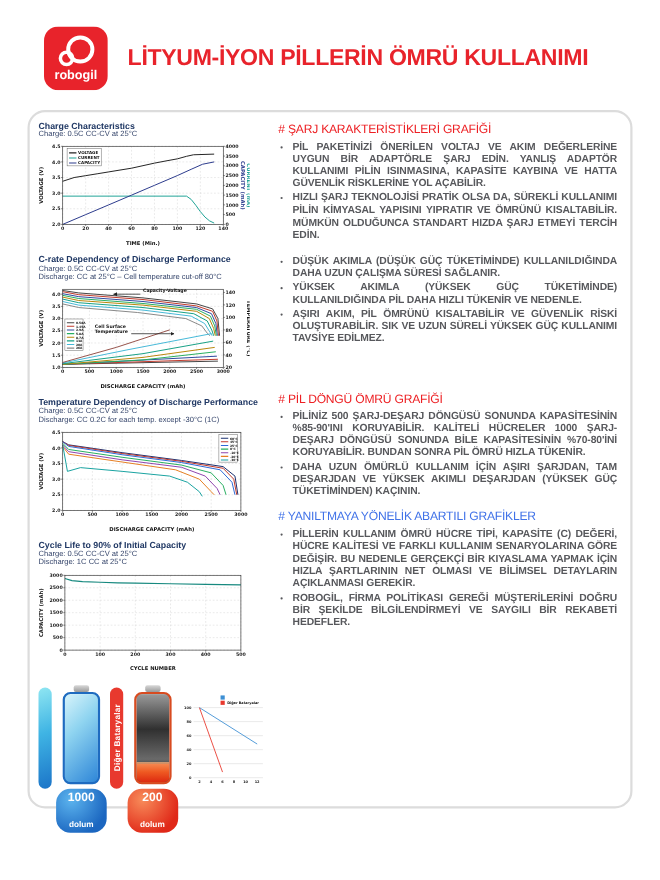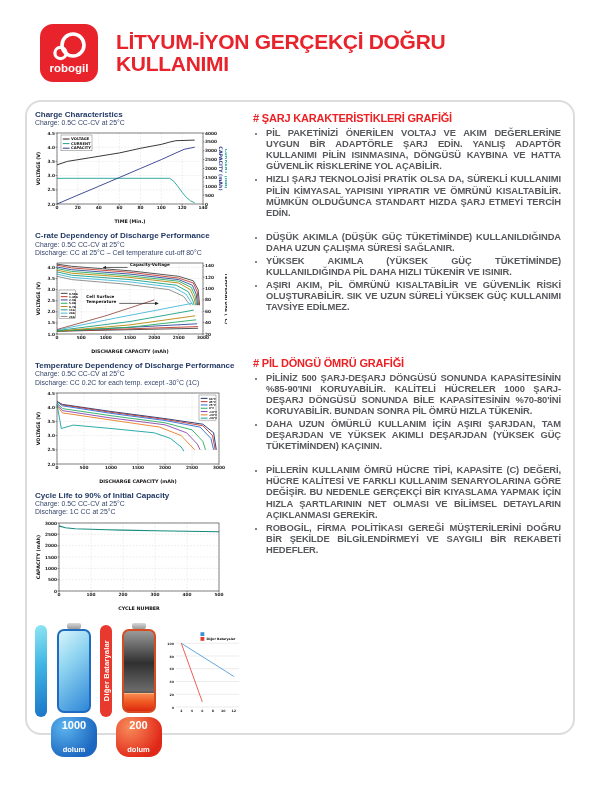--- a/index.html
+++ b/index.html
@@ -17,21 +17,21 @@
   .left-col{width:208px;flex:0 0 auto;display:flex;flex-direction:column;}
   .right-col{flex:1;padding:2px 2px 0 10px;min-width:0;}
   
   .chart-block{margin-bottom:7px;}
   .chart-title{color:#203864;font-size:8px;font-weight:800;line-height:1.15;}
   .chart-sub{color:#35456b;font-size:6.9px;font-weight:500;line-height:1.2;}
   .chart-canvas{margin-top:2px;}
   .chart-canvas svg{display:block;}
   
   .section{margin-bottom:13px;}
-  .section-heading{font-size:11px;font-weight:700;letter-spacing:-.2px;
+  .section-heading{font-size:11px;font-weight:400;letter-spacing:-.2px;
                    line-height:1.1;margin-bottom:3px;}
   .section ul{margin:0;padding:0 0 0 13px;list-style:disc;}
   .section li{color:#57585c;font-size:9.4px;font-weight:700;line-height:1.18;
               text-align:justify;letter-spacing:-.1px;margin-bottom:2px;}
   .section li::marker{color:#57585c;font-size:8px;}
   
   .battery-row{display:flex;align-items:flex-start;gap:3px;margin-top:5px;}
   .capsule{width:14px;height:92px;border-radius:8px;margin-top:2px;
            background:linear-gradient(160deg,#8fe6f2 0%,#3fb4e4 45%,#1b74c8 100%);}
   .bat-col{display:flex;flex-direction:column;align-items:center;width:47px;flex:0 0 auto;}
@@ -69,21 +69,21 @@
 
   <div class="header">
     <svg class="logo" viewBox="0 0 58 58">
       <rect x="0" y="0" width="58" height="58" rx="13" fill="#e8232b"></rect>
       <g>
         <circle cx="33" cy="21" r="11" fill="none" stroke="#ffffff" stroke-width="3.6"></circle>
         <circle cx="20.5" cy="29" r="5.6" fill="none" stroke="#ffffff" stroke-width="3.2"></circle>
       </g>
       <text x="29" y="48" text-anchor="middle" fill="#ffffff" font-size="11.5" font-weight="600" font-family="&quot;Liberation Sans&quot;,sans-serif">robogil</text>
     </svg>
-    <div class="title">LİTYUM-İYON GERÇEKÇİ DOĞRU KULLANIMI</div>
+    <div class="title">LİTYUM-İYON PİLLERİN ÖMRÜ KULLANIMI</div>
   </div>
 
   <div class="card">
     <div class="left-col" id="left-charts">
 
     <div class="chart-block">
           <div class="chart-title">Charge Characteristics</div>
           <div class="chart-sub">Charge: 0.5C CC-CV at 25°C</div>
           <div class="chart-canvas">
             <svg viewBox="0 0 192 95" width="192" height="95">
@@ -479,41 +479,42 @@
               <rect x="35.5" y="7.999999999999998" width="3.8" height="3.8" fill="#e8392e"></rect>
               <text x="41.5" y="11.099999999999998" font-size="3.1" font-weight="700" fill="#111" font-family="&quot;DejaVu Sans&quot;,sans-serif">Diğer Bataryalar</text>
             </svg></div>
     </div>
   </div>
     <div class="right-col" id="sections">
 
     <div class="section">
           <div class="section-heading" style="color: rgb(237, 32, 36);">#  ŞARJ KARAKTERİSTİKLERİ GRAFİĞİ</div>
           <ul>
-            <li>PİL PAKETİNİZİ ÖNERİLEN VOLTAJ VE AKIM DEĞERLERİNE UYGUN BİR ADAPTÖRLE ŞARJ EDİN. YANLIŞ ADAPTÖR KULLANIMI PİLİN ISINMASINA, DÖNGÜSÜ KAYBINA VE HATTA GÜVENLİK RİSKLERİNE YOL AÇABİLİR.</li>
+            <li>PİL PAKETİNİZİ ÖNERİLEN VOLTAJ VE AKIM DEĞERLERİNE UYGUN BİR ADAPTÖRLE ŞARJ EDİN. YANLIŞ ADAPTÖR KULLANIMI PİLİN ISINMASINA, KAPASİTE KAYBINA VE HATTA GÜVENLİK RİSKLERİNE YOL AÇABİLİR.</li>
             <li>HIZLI ŞARJ TEKNOLOJİSİ PRATİK OLSA DA, SÜREKLİ KULLANIMI PİLİN KİMYASAL YAPISINI YIPRATIR VE ÖMRÜNÜ KISALTABİLİR. MÜMKÜN OLDUĞUNCA STANDART HIZDA ŞARJ ETMEYİ TERCİH EDİN.</li>
           </ul>
         </div>
         <div class="section">
           <ul>
             <li>DÜŞÜK AKIMLA (DÜŞÜK GÜÇ TÜKETİMİNDE) KULLANILDIĞINDA DAHA UZUN ÇALIŞMA SÜRESİ SAĞLANIR.</li>
-            <li>YÜKSEK AKIMLA (YÜKSEK GÜÇ TÜKETİMİNDE) KULLANILDIĞINDA PİL DAHA HIZLI TÜKENİR VE ISINIR.</li>
+            <li>YÜKSEK AKIMLA (YÜKSEK GÜÇ TÜKETİMİNDE) KULLANILDIĞINDA PİL DAHA HIZLI TÜKENİR VE NEDENLE.</li>
             <li>AŞIRI AKIM, PİL ÖMRÜNÜ KISALTABİLİR VE GÜVENLİK RİSKİ OLUŞTURABİLİR. SIK VE UZUN SÜRELİ YÜKSEK GÜÇ KULLANIMI TAVSİYE EDİLMEZ.</li>
           </ul>
         </div>
         <div class="section">
         </div>
         <div class="section">
           <div class="section-heading" style="color: rgb(237, 32, 36); margin-top: 44px;">#  PİL DÖNGÜ ÖMRÜ GRAFİĞİ</div>
           <ul>
             <li>PİLİNİZ 500 ŞARJ-DEŞARJ DÖNGÜSÜ SONUNDA KAPASİTESİNİN %85-90'INI KORUYABİLİR. KALİTELİ HÜCRELER 1000 ŞARJ-DEŞARJ DÖNGÜSÜ SONUNDA BİLE KAPASİTESİNİN %70-80'İNİ KORUYABİLİR. BUNDAN SONRA PİL ÖMRÜ HIZLA TÜKENİR.</li>
             <li>DAHA UZUN ÖMÜRLÜ KULLANIM İÇİN AŞIRI ŞARJDAN, TAM DEŞARJDAN VE YÜKSEK AKIMLI DEŞARJDAN (YÜKSEK GÜÇ TÜKETİMİNDEN) KAÇININ.</li>
           </ul>
         </div>
         <div class="section">
+          <div class="section-heading" style="color: rgb(64, 114, 232);">#  YANILTMAYA YÖNELİK ABARTILI GRAFİKLER</div>
           <ul>
             <li>PİLLERİN KULLANIM ÖMRÜ HÜCRE TİPİ, KAPASİTE (C) DEĞERİ, HÜCRE KALİTESİ VE FARKLI KULLANIM SENARYOLARINA GÖRE DEĞİŞİR. BU NEDENLE GERÇEKÇİ BİR KIYASLAMA YAPMAK İÇİN HIZLA ŞARTLARININ NET OLMASI VE BİLİMSEL DETAYLARIN AÇIKLANMASI GEREKİR.</li>
             <li>ROBOGİL, FİRMA POLİTİKASI GEREĞİ MÜŞTERİLERİNİ DOĞRU BİR ŞEKİLDE BİLGİLENDİRMEYİ VE SAYGILI BİR REKABETİ HEDEFLER.</li>
           </ul>
         </div>
       </div>
   </div>
 
 </div>
 

